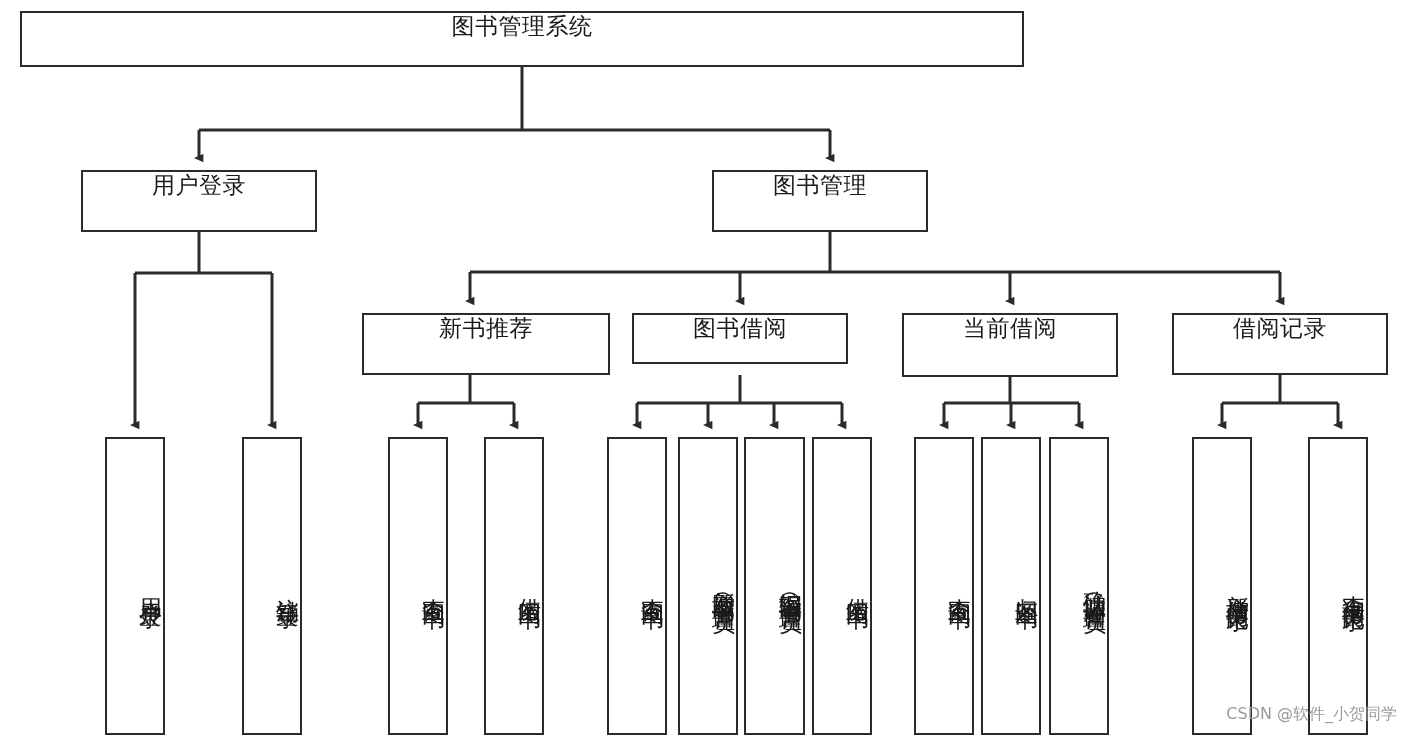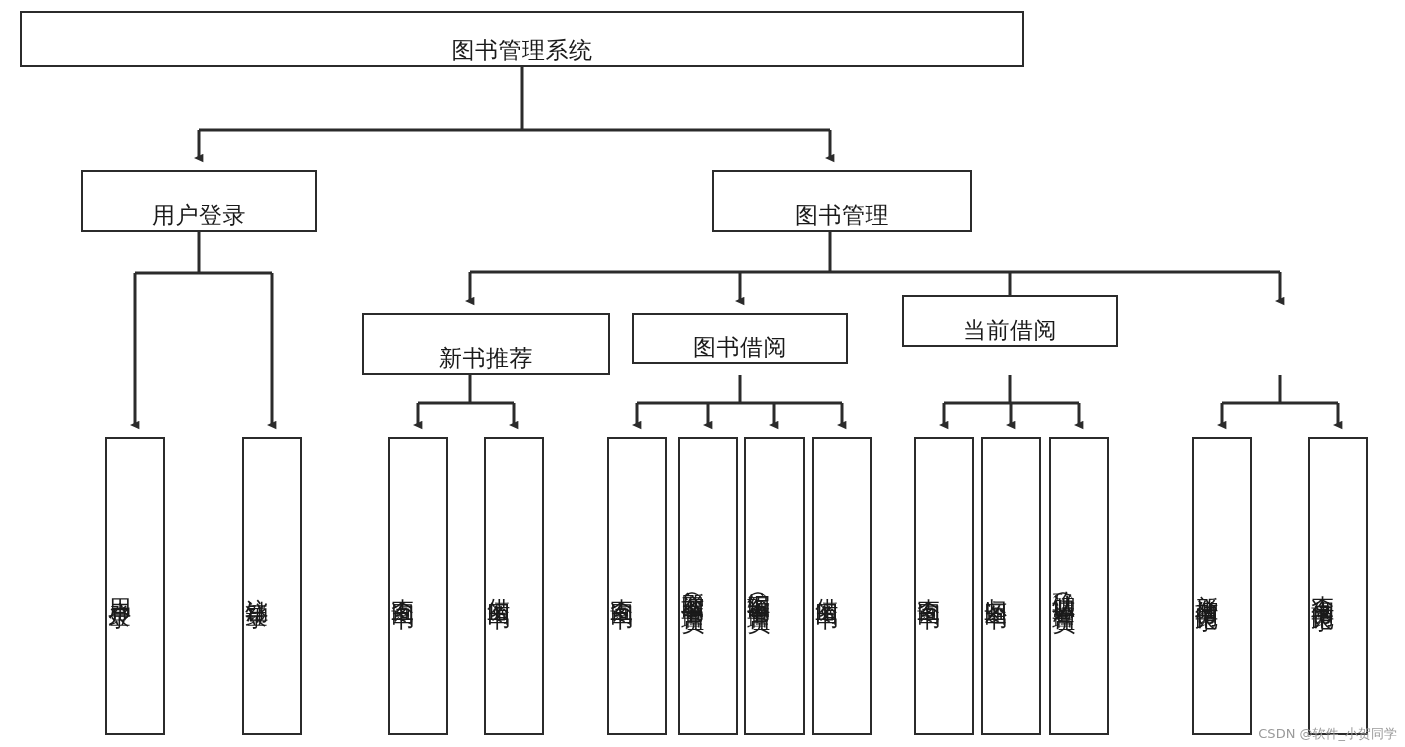--- a/index.html
+++ b/index.html
@@ -23,21 +23,21 @@
     top: 0;
     width: 1405px;
     height: 747px;
   }
   .node {
     position: absolute;
     box-sizing: border-box;
     border: 2.5px solid #2b2b2b;
     background: #ffffff;
     display: flex;
-    align-items: flex-end;
+    align-items: flex-start;
     justify-content: center;
     color: #1a1a1a;
     z-index: 2;
   }
   .node.horiz {
     font-size: 23px;
     letter-spacing: 0.5px;
     line-height: 1.2;
   }
   .node.vert {
@@ -51,22 +51,22 @@
   }
   .node.vert .label {
     writing-mode: vertical-rl;
     text-orientation: upright;
     display: block;
     white-space: normal;
   }
   #watermark {
     position: absolute;
     right: 8px;
-    bottom: 4px;
-    font-size: 13px;
+    bottom: 22px;
+    font-size: 16px;
     color: #9a9a9a;
     z-index: 5;
     white-space: nowrap;
     font-family: "DejaVu Sans", "Liberation Sans", sans-serif;
     margin-top: 36px;
   }
 </style>
 </head>
 <body>
 
@@ -122,32 +122,35 @@
     </g>
   </svg>
 
   <div class="node horiz" style="left: 20px; top: 11px; width: 1004px; height: 56px;">
     <span class="label">图书管理系统</span>
   </div>
 
   <div class="node horiz" style="left: 81px; top: 170px; width: 236px; height: 62px;">
     <span class="label">用户登录</span>
   </div>
-  <div class="node horiz" style="left: 712px; top: 170px; width: 260px; height: 62px;">
+  <div class="node horiz" style="left: 712px; top: 170px; width: 216px; height: 62px;">
     <span class="label">图书管理</span>
   </div>
 
   <div class="node horiz" style="left: 362px; top: 313px; width: 248px; height: 62px;">
     <span class="label">新书推荐</span>
   </div>
   <div class="node horiz" style="left: 632px; top: 313px; width: 216px; height: 51px;">
     <span class="label">图书借阅</span>
   </div>
-  <div class="node horiz" style="left: 902px; top: 295px; width: 216px; height: 52px;">
+  <div class="node horiz" style="left: 902px; top: 313px; width: 216px; height: 64px;">
     <span class="label">当前借阅</span>
+  </div>
+  <div class="node horiz" style="left: 1172px; top: 313px; width: 216px; height: 62px;">
+    <span class="label">借阅记录</span>
   </div>
 
   <div class="node vert" style="left: 105px; top: 437px; width: 60px; height: 298px;">
     <span class="label">用户登录</span>
   </div>
   <div class="node vert" style="left: 242px; top: 437px; width: 60px; height: 298px;">
     <span class="label">注销登录</span>
   </div>
   <div class="node vert" style="left: 388px; top: 437px; width: 60px; height: 298px;">
     <span class="label">查询图书</span>

